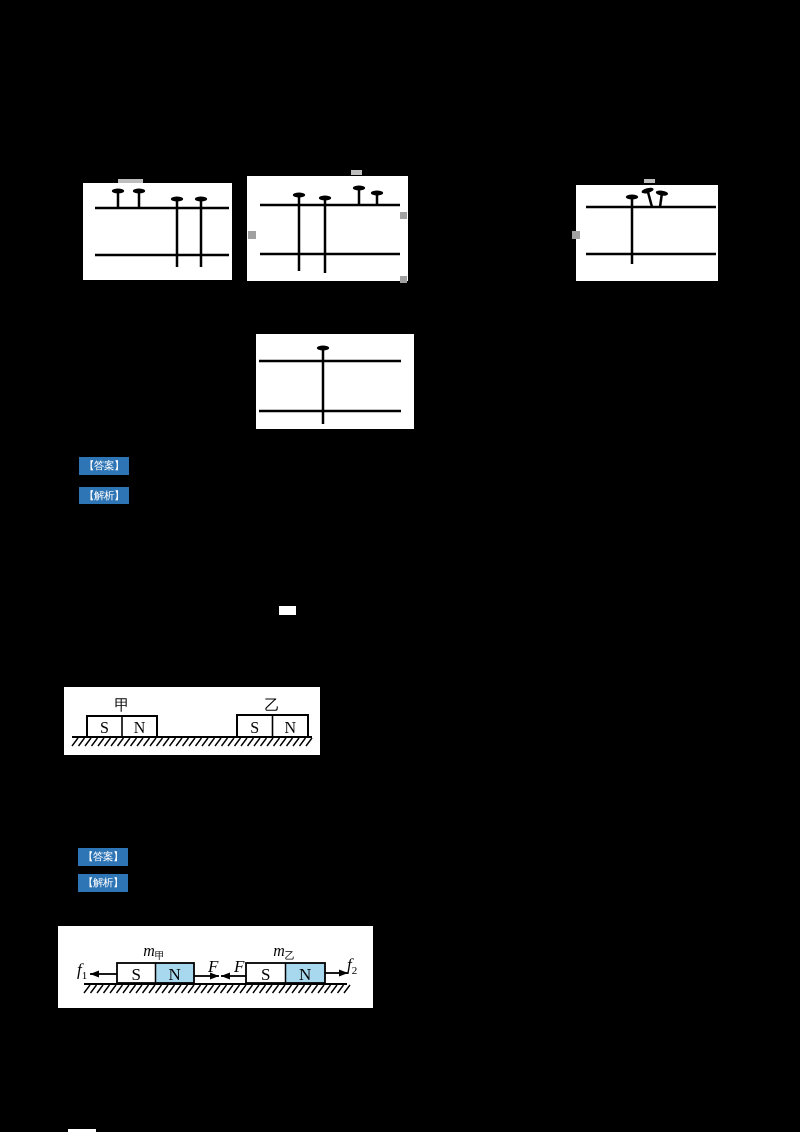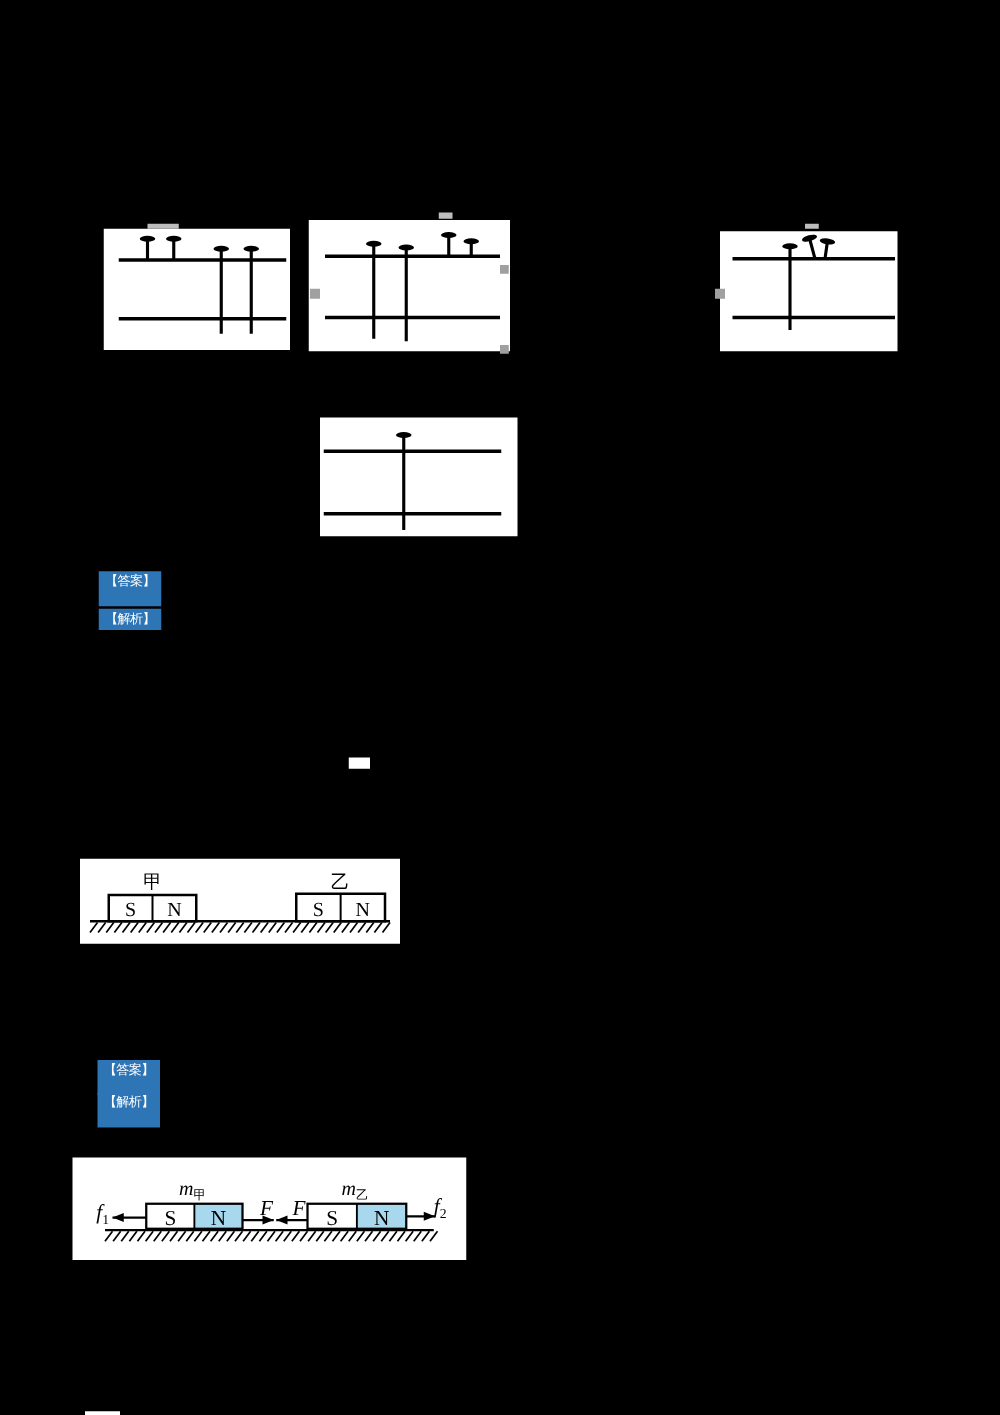--- a/index.html
+++ b/index.html
@@ -1,19 +1,19 @@
 <!DOCTYPE html>
 <html><head>
 <meta charset="utf-8">
 <style>
   html,body{margin:0;padding:0;background:#000;}
   .page{position:relative;width:800px;height:1132px;background:#000;overflow:hidden;
         font-family:"Liberation Sans",sans-serif;}
   .panel{position:absolute;background:#fff;}
-  .badge{position:absolute;width:50px;height:28px;font-size:10.5px;line-height:16px;
+  .badge{position:absolute;width:50px;height:18px;font-size:10.5px;line-height:16px;
          text-align:center;letter-spacing:-0.5px;cursor:pointer;
          font-family:"Liberation Sans",sans-serif;}
   .badge.b1{left:79px;top:457px;}
   .badge.b2{left:79px;top:487px;height:17px;line-height:17px;}
   .badge.b3{left:78px;top:848px;}
   .badge.b4{left:78px;top:874px;}
   .inline-box{position:absolute;left:279px;top:606px;width:17px;height:9px;background:#fff;}
   .bottom-sliver{position:absolute;left:68px;top:1129px;width:28px;height:3px;background:#fff;}
   .artifact{position:absolute;}
   svg{display:block;}

